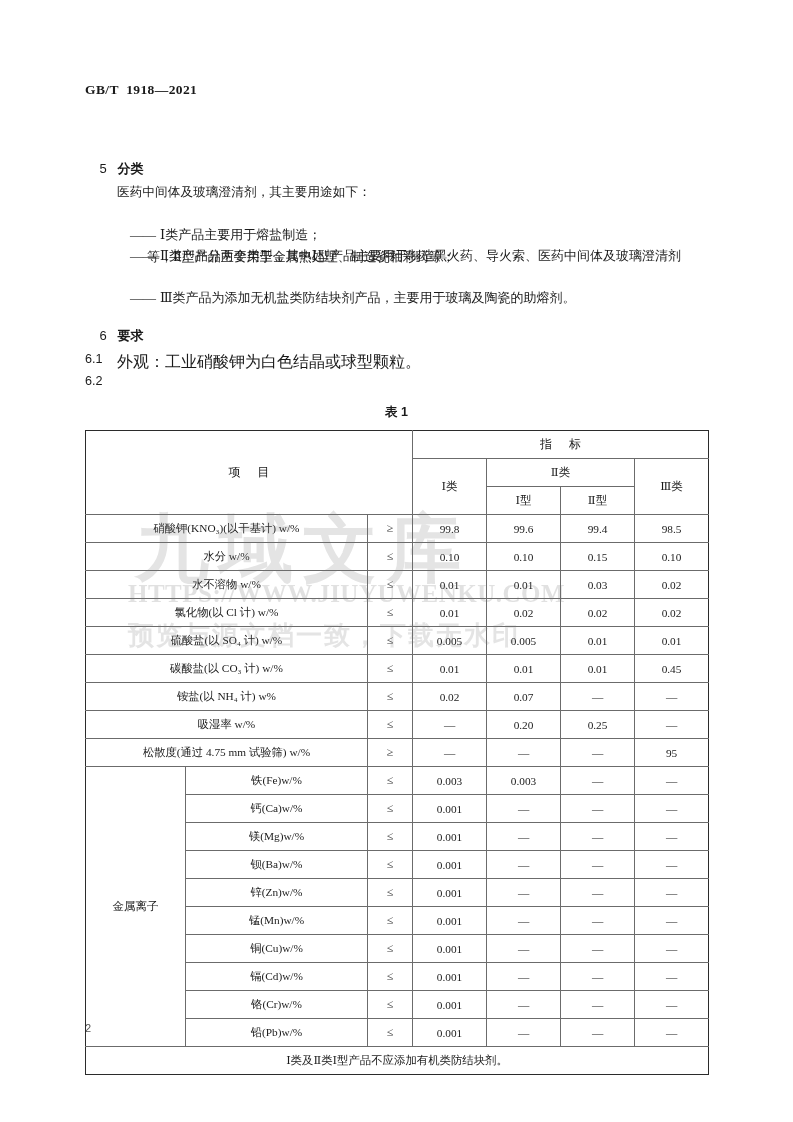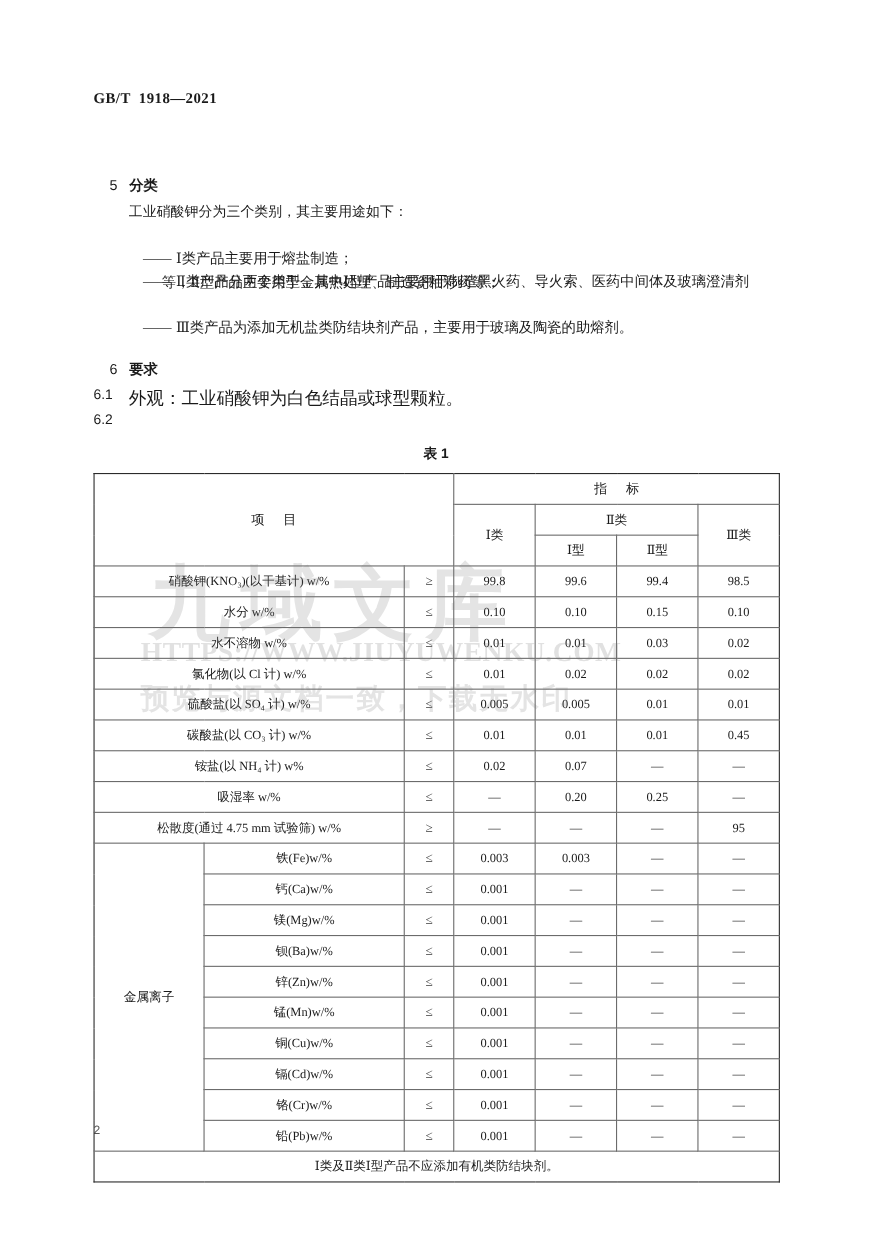--- a/index.html
+++ b/index.html
@@ -215,21 +215,21 @@
 <body>
 
 <div class="page">
 
   <div class="doc-header">GB/T  1918—2021</div>
 
   <div class="clause-heading" style="left:85px; top:145px;">
     <span class="num">5</span><span>&nbsp;&nbsp;&nbsp;</span><span>分类</span>
   </div>
 
-  <div class="body-line" style="left:117px; top:182px;">工业硝酸钾分为三个类别，其主要用途如下：</div>
+  <div class="body-line" style="left:117px; top:182px;">医药中间体及玻璃澄清剂，其主要用途如下：</div>
 
   <div class="dash-item" style="left:117px; top:205px;">
     <span class="dash">——</span><span>Ⅰ类产品主要用于熔盐制造；</span>
   </div>
   <div class="dash-item" style="left:117px; top:226px;">
     <span class="dash">——</span><span>Ⅱ类产品分两个类型，其中Ⅰ型产品主要用于制造黑火药、导火索、医药中间体及玻璃澄清剂</span>
   </div>
   <div class="dash-item" style="left:147px; top:247px;">等，Ⅱ型产品主要用于金属热处理、制造瓷釉彩药等；</div>
   <div class="dash-item" style="left:117px; top:268px;">
     <span class="dash">——</span><span>Ⅲ类产品为添加无机盐类防结块剂产品，主要用于玻璃及陶瓷的助熔剂。</span>

